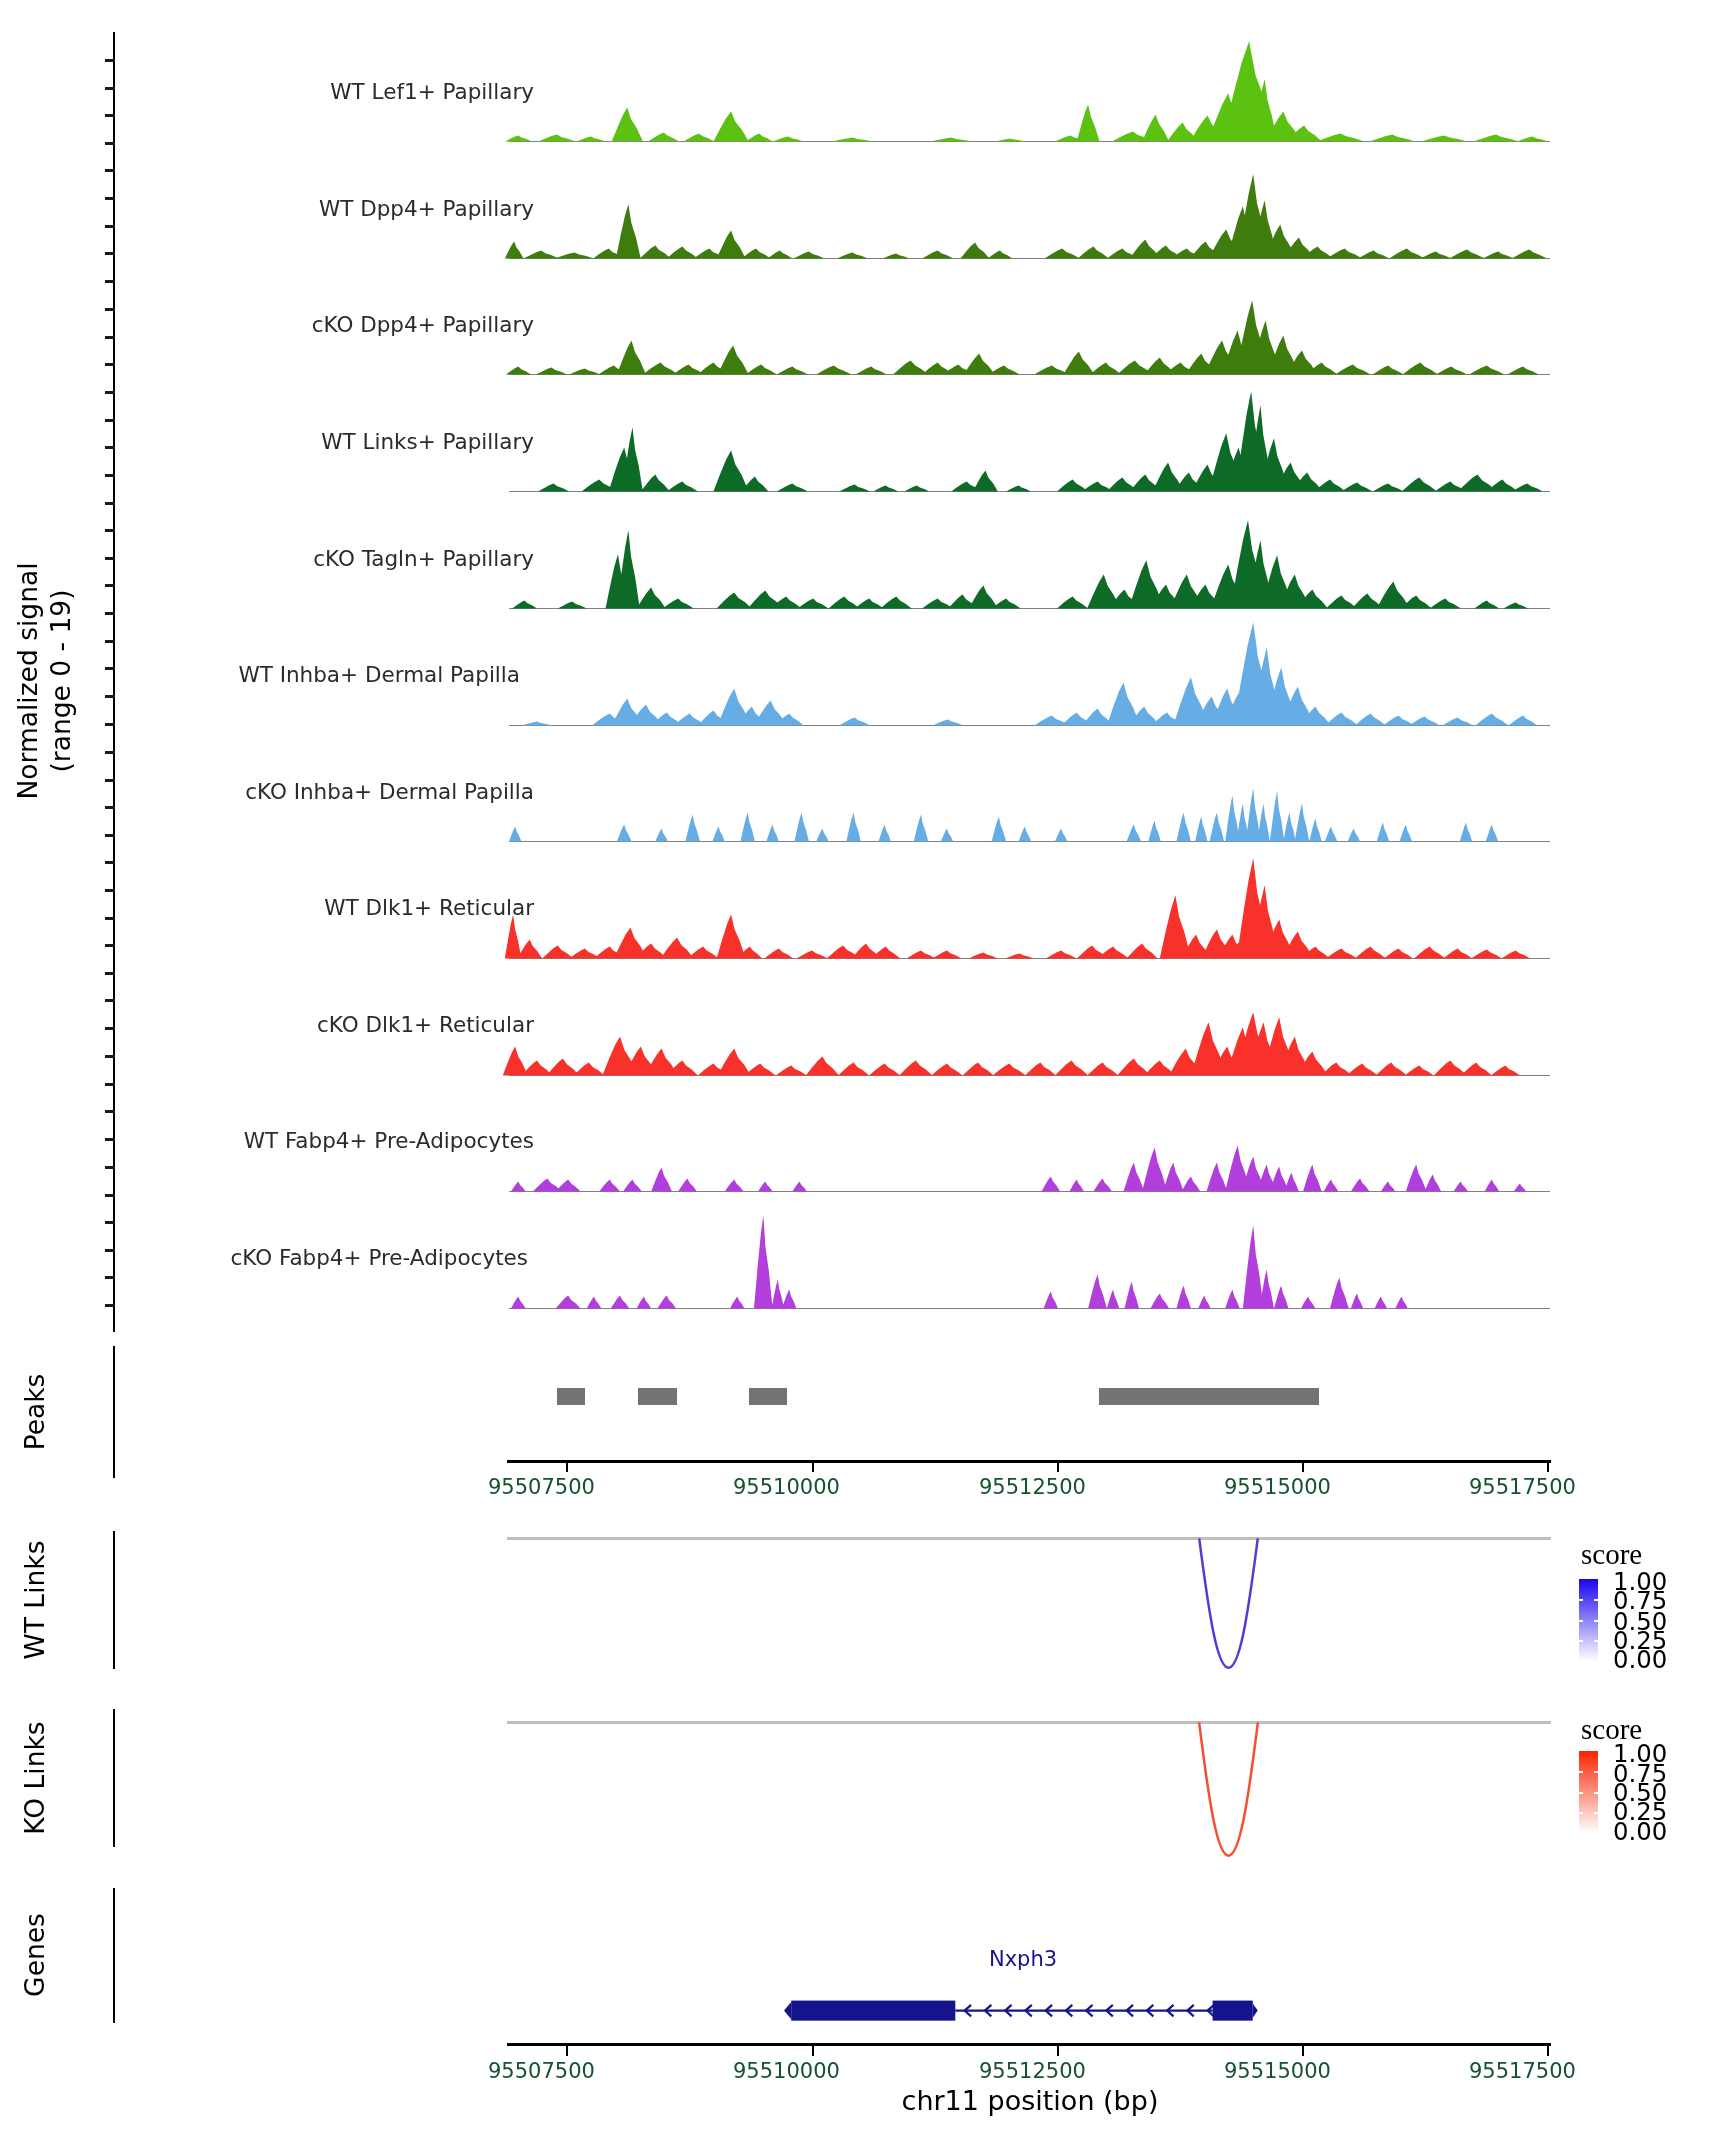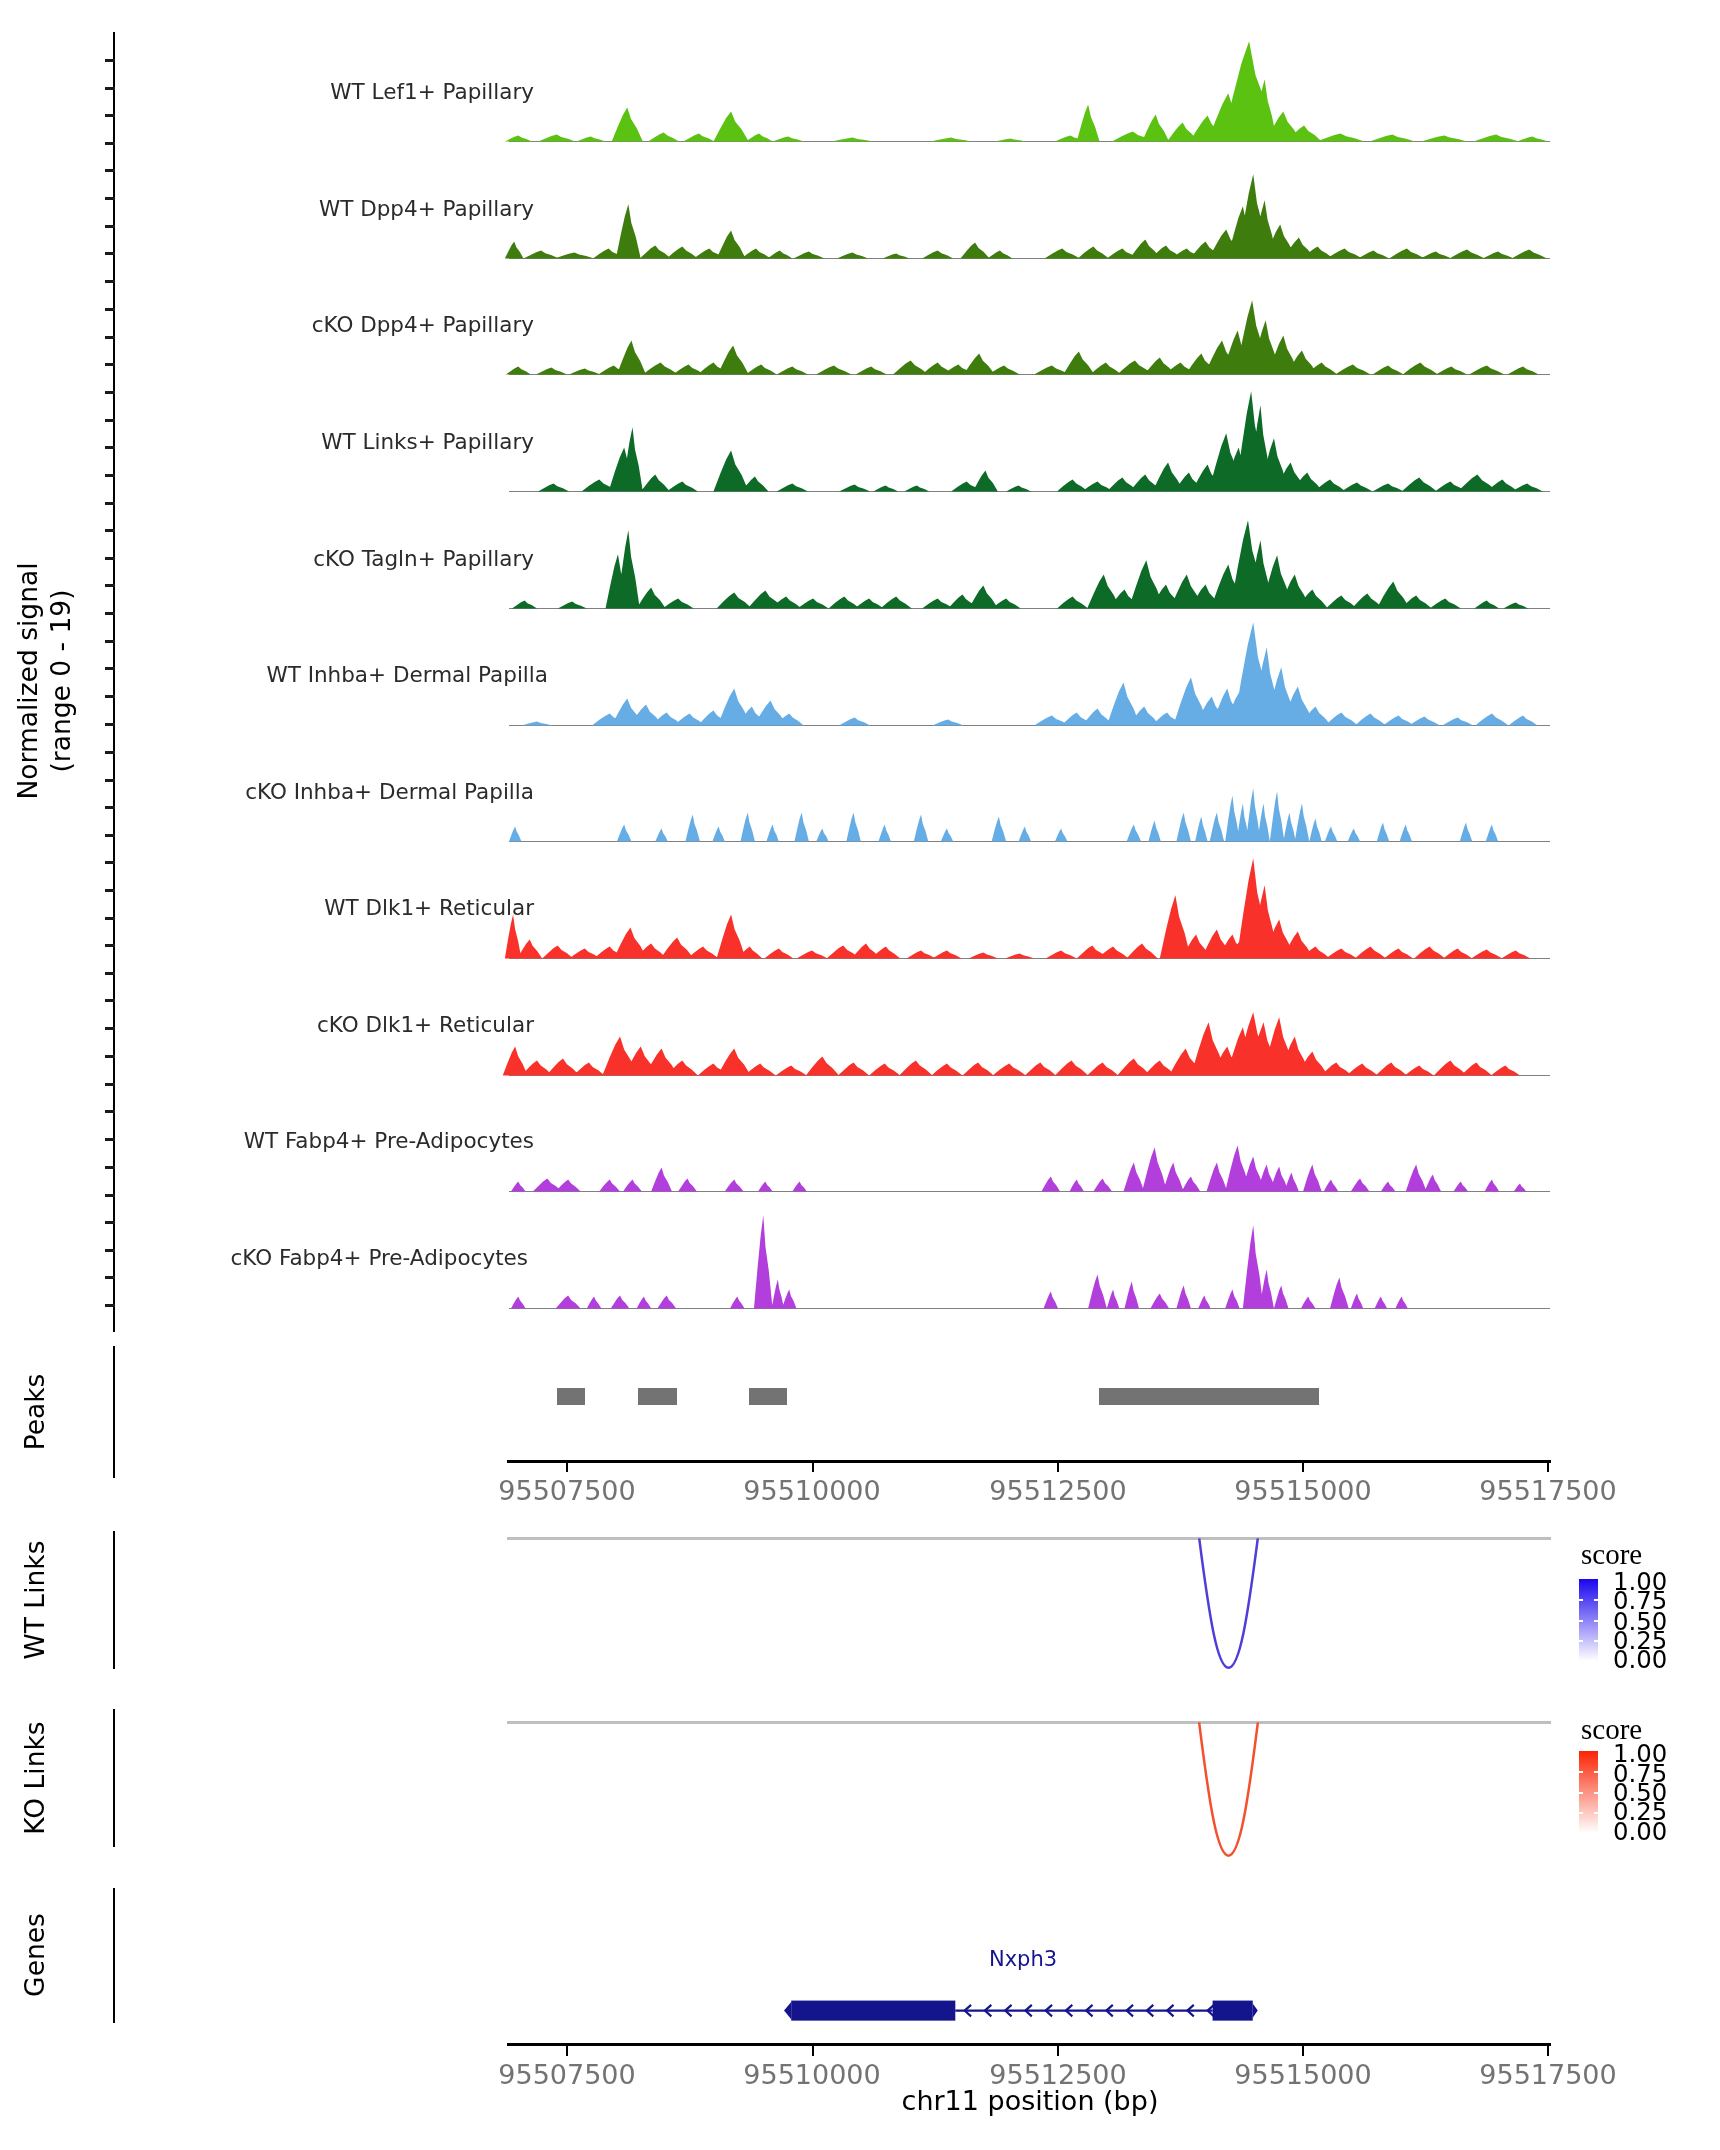--- a/index.html
+++ b/index.html
@@ -5,21 +5,21 @@
   html,body{margin:0;padding:0;background:#ffffff;}
   #fig{position:relative;width:1721px;height:2151px;background:#ffffff;overflow:hidden;
        font-family:"DejaVu Sans","Liberation Sans",sans-serif;}
   .track-label{position:absolute;width:444px;text-align:right;font-size:21.5px;color:#2b2b2b;white-space:nowrap;}
   .baseline{position:absolute;height:1.4px;background:#808080;}
   .rot-label{position:absolute;transform:translate(-50%,-50%) rotate(-90deg);transform-origin:center center;
              white-space:nowrap;font-size:26.5px;color:#000;text-align:center;}
   .vline{position:absolute;width:2.2px;background:#000;}
   .axis-line{position:absolute;height:2.9px;background:#000;}
   .axis-tick{position:absolute;width:2.2px;height:10px;background:#000;}
-  .axis-ticklabel{position:absolute;width:158px;text-align:center;font-size:27px;color:#737373;}
+  .axis-ticklabel{position:absolute;width:158px;font-size:21px;color:#14532d;}
   .yaxis-tick{position:absolute;width:10px;height:2.9px;background:#1a1a1a;}
   .peak-box{position:absolute;background:#737373;}
   .links-line{position:absolute;height:2.9px;background:#bfbfbf;}
   .score-title{position:absolute;font-size:29px;color:#000;font-family:Liberation Serif, serif;}
   .score-bar{position:absolute;width:18.6px;height:82px;}
   .score-label{position:absolute;font-size:24.4px;color:#000;}
   .score-sidetick{position:absolute;width:4.3px;height:2.2px;background:#ffffff;}
   .gene-name{position:absolute;font-size:21px;color:#14148c;transform:translateX(-50%);white-space:nowrap;}
   .xaxis-title{position:absolute;font-size:27px;color:#000;transform:translateX(-50%);white-space:nowrap;}
   svg{position:absolute;overflow:visible;}
@@ -115,21 +115,21 @@
       <div class="track-label" style="left: 90px; top: 429px;">WT Links+ Papillary</div>
       <div class="baseline" style="left: 509px; top: 491px; width: 1041px;"></div>
       <svg width="1038" height="109" style="left: 510px; top: 384px;" viewBox="0 0 1448 152">
         <path d="M39.1,150 L47.8,145.0 L54.7,141.3 L60.8,138.8 L66.0,142.6 L73.8,145.5 L82.5,150 Z M99.9,150 L109.8,142.4 L117.6,136.9 L124.5,133.2 L130.4,138.9 L139.3,143.3 L149.1,150 Z M137.6,150 L146.2,122.3 L153.2,102.0 L159.3,88.4 L164.5,109.3 L172.3,125.4 L181.0,150 Z M156.4,150 L162.2,109.7 L166.8,80.1 L170.9,60.4 L174.3,90.9 L179.6,114.2 L185.3,150 Z M182.4,150 L190.6,139.3 L197.0,131.4 L202.7,126.2 L207.6,134.3 L214.9,140.5 L223.0,150 Z M218.6,150 L227.3,143.7 L234.3,139.1 L240.4,136.0 L245.6,140.8 L253.4,144.4 L262.1,150 Z M283.8,150 L293.7,124.2 L301.5,105.2 L308.4,92.6 L314.3,112.1 L323.2,127.0 L333.0,150 Z M322.9,150 L330.4,140.6 L336.5,133.6 L341.7,129.0 L346.2,136.1 L353.0,141.6 L360.6,150 Z M372.1,150 L380.8,145.0 L387.8,141.3 L393.9,138.8 L399.1,142.6 L406.9,145.5 L415.6,150 Z M459.0,150 L467.7,145.6 L474.7,142.4 L480.7,140.2 L485.9,143.5 L493.8,146.1 L502.5,150 Z M506.8,150 L513.8,146.2 L519.3,143.4 L524.2,141.6 L528.3,144.5 L534.6,146.6 L541.6,150 Z M550.2,150 L557.2,146.2 L562.8,143.4 L567.6,141.6 L571.8,144.5 L578.0,146.6 L585.0,150 Z M615.4,150 L624.1,143.7 L631.0,139.1 L637.1,136.0 L642.3,140.8 L650.2,144.4 L658.8,150 Z M645.8,150 L652.8,136.8 L658.3,127.1 L663.2,120.6 L667.4,130.6 L673.6,138.2 L680.6,150 Z M692.1,150 L699.1,146.2 L704.7,143.4 L709.5,141.6 L713.7,144.5 L719.9,146.6 L726.9,150 Z M763.1,150 L771.8,142.4 L778.7,136.9 L784.8,133.2 L790.0,138.9 L797.8,143.3 L806.5,150 Z M797.8,150 L806.5,143.7 L813.5,139.1 L819.6,136.0 L824.8,140.8 L832.6,144.4 L841.3,150 Z M832.6,150 L841.3,141.2 L848.2,134.7 L854.3,130.4 L859.5,137.1 L867.4,142.2 L876.0,150 Z M864.5,150 L873.1,139.3 L880.1,131.4 L886.2,126.2 L891.4,134.3 L899.2,140.5 L907.9,150 Z M896.3,150 L905.0,131.7 L912.0,118.3 L918.0,109.4 L923.2,123.2 L931.1,133.8 L939.8,150 Z M926.7,150 L934.8,138.0 L941.3,129.3 L947.0,123.4 L951.9,132.4 L959.2,139.4 L967.3,150 Z M951.3,150 L960.0,133.0 L967.0,120.5 L973.1,112.2 L978.3,125.1 L986.1,134.9 L994.8,150 Z M974.5,150 L984.4,113.5 L992.2,86.7 L999.1,68.8 L1005.0,96.4 L1013.9,117.5 L1023.7,150 Z M996.2,150 L1004.3,122.3 L1010.8,102.0 L1016.5,88.4 L1021.4,109.3 L1028.7,125.4 L1036.8,150 Z M1012.2,150 L1020.8,87.0 L1027.8,40.8 L1033.9,10.0 L1039.1,57.6 L1046.9,94.0 L1055.6,150 Z M1031.0,150 L1037.3,95.8 L1042.4,56.1 L1046.9,29.6 L1050.7,70.5 L1056.5,101.8 L1062.8,150 Z M1045.5,150 L1053.6,116.6 L1060.1,92.1 L1065.7,75.8 L1070.6,101.0 L1077.9,120.3 L1086.0,150 Z M1067.2,150 L1075.9,131.7 L1082.8,118.3 L1088.9,109.4 L1094.1,123.2 L1101.9,133.8 L1110.6,150 Z M1090.3,150 L1099.0,138.0 L1106.0,129.3 L1112.1,123.4 L1117.3,132.4 L1125.1,139.4 L1133.8,150 Z M1122.2,150 L1130.9,142.4 L1137.8,136.9 L1143.9,133.2 L1149.1,138.9 L1157.0,143.3 L1165.6,150 Z M1159.8,150 L1168.5,144.3 L1175.5,140.2 L1181.6,137.4 L1186.8,141.7 L1194.6,145.0 L1203.3,150 Z M1203.3,150 L1212.0,145.0 L1218.9,141.3 L1225.0,138.8 L1230.2,142.6 L1238.0,145.5 L1246.7,150 Z M1243.8,150 L1253.7,141.2 L1261.6,134.7 L1268.4,130.4 L1274.4,137.1 L1283.2,142.2 L1293.1,150 Z M1290.2,150 L1298.9,143.7 L1305.8,139.1 L1311.9,136.0 L1317.1,140.8 L1324.9,144.4 L1333.6,150 Z M1322.0,150 L1333.0,139.3 L1341.8,131.4 L1349.5,126.2 L1356.1,134.3 L1366.0,140.5 L1377.0,150 Z M1362.6,150 L1371.3,142.4 L1378.2,136.9 L1384.3,133.2 L1389.5,138.9 L1397.3,143.3 L1406.0,150 Z M1397.3,150 L1406.0,145.0 L1413.0,141.3 L1419.0,138.8 L1424.3,142.6 L1432.1,145.5 L1440.8,150 Z " fill="#0d6a27"></path>
       </svg>
       <div class="track-label" style="left: 90px; top: 546px;">cKO Tagln+ Papillary</div>
       <div class="baseline" style="left: 509px; top: 608px; width: 1041px;"></div>
       <svg width="1038" height="109" style="left: 510px; top: 501px;" viewBox="0 0 1448 152">
         <path d="M2.9,150 L9.8,145.0 L15.4,141.3 L20.3,138.8 L24.4,142.6 L30.7,145.5 L37.6,150 Z M66.6,150 L74.7,145.6 L81.2,142.4 L86.9,140.2 L91.7,143.5 L99.0,146.1 L107.2,150 Z M133.2,150 L140.2,116.0 L145.7,91.0 L150.6,74.4 L154.8,100.1 L161.0,119.8 L168.0,150 Z M149.1,150 L155.5,100.9 L160.6,64.8 L165.1,40.8 L168.9,77.9 L174.6,106.3 L181.0,150 Z M176.7,150 L184.8,136.8 L191.3,127.1 L196.9,120.6 L201.8,130.6 L209.1,138.2 L217.2,150 Z M212.9,150 L221.5,143.7 L228.5,139.1 L234.6,136.0 L239.8,140.8 L247.6,144.4 L256.3,150 Z M288.2,150 L298.0,139.9 L305.9,132.5 L312.8,127.6 L318.7,135.2 L327.5,141.0 L337.4,150 Z M331.6,150 L341.4,138.7 L349.3,130.3 L356.2,124.8 L362.1,133.4 L371.0,139.9 L380.8,150 Z M363.4,150 L372.1,142.4 L379.1,136.9 L385.2,133.2 L390.4,138.9 L398.2,143.3 L406.9,150 Z M401.1,150 L409.8,143.7 L416.7,139.1 L422.8,136.0 L428.0,140.8 L435.8,144.4 L444.5,150 Z M444.5,150 L453.2,142.4 L460.2,136.9 L466.3,133.2 L471.5,138.9 L479.3,143.3 L488.0,150 Z M480.7,150 L488.8,143.7 L495.3,139.1 L501.0,136.0 L505.9,140.8 L513.2,144.4 L521.3,150 Z M516.9,150 L525.6,142.4 L532.6,136.9 L538.7,133.2 L543.9,138.9 L551.7,143.3 L560.4,150 Z M574.9,150 L583.5,143.7 L590.5,139.1 L596.6,136.0 L601.8,140.8 L609.6,144.4 L618.3,150 Z M611.1,150 L619.2,141.2 L625.7,134.7 L631.3,130.4 L636.2,137.1 L643.5,142.2 L651.6,150 Z M640.0,150 L648.1,135.5 L654.6,124.9 L660.3,117.8 L665.2,128.7 L672.5,137.1 L680.6,150 Z M671.9,150 L680.0,143.7 L686.5,139.1 L692.1,136.0 L697.0,140.8 L704.3,144.4 L712.4,150 Z M763.1,150 L771.8,142.4 L778.7,136.9 L784.8,133.2 L790.0,138.9 L797.8,143.3 L806.5,150 Z M805.1,150 L814.4,128.6 L821.8,112.9 L828.3,102.4 L833.8,118.6 L842.2,131.0 L851.4,150 Z M835.5,150 L844.2,138.0 L851.1,129.3 L857.2,123.4 L862.4,132.4 L870.2,139.4 L878.9,150 Z M863.0,150 L872.9,119.8 L880.7,97.6 L887.6,82.8 L893.5,105.6 L902.4,123.1 L912.2,150 Z M893.4,150 L902.1,134.9 L909.1,123.8 L915.1,116.4 L920.3,127.8 L928.2,136.6 L936.9,150 Z M920.9,150 L930.2,128.6 L937.6,112.9 L944.1,102.4 L949.7,118.6 L958.0,131.0 L967.3,150 Z M948.4,150 L957.1,134.9 L964.1,123.8 L970.2,116.4 L975.4,127.8 L983.2,136.6 L991.9,150 Z M977.4,150 L987.2,122.3 L995.1,102.0 L1002.0,88.4 L1007.9,109.3 L1016.8,125.4 L1026.6,150 Z M1004.9,150 L1014.8,94.6 L1022.6,53.9 L1029.5,26.8 L1035.4,68.7 L1044.3,100.7 L1054.1,150 Z M1029.5,150 L1036.5,107.2 L1042.0,75.7 L1046.9,54.8 L1051.1,87.2 L1057.3,111.9 L1064.3,150 Z M1048.4,150 L1057.0,116.6 L1064.0,92.1 L1070.1,75.8 L1075.3,101.0 L1083.1,120.3 L1091.8,150 Z M1073.0,150 L1081.7,128.6 L1088.6,112.9 L1094.7,102.4 L1099.9,118.6 L1107.7,131.0 L1116.4,150 Z M1097.6,150 L1106.3,138.0 L1113.2,129.3 L1119.3,123.4 L1124.5,132.4 L1132.3,139.4 L1141.0,150 Z M1138.1,150 L1146.8,141.8 L1153.8,135.8 L1159.8,131.8 L1165.1,138.0 L1172.9,142.7 L1181.6,150 Z M1174.3,150 L1183.0,140.6 L1190.0,133.6 L1196.0,129.0 L1201.3,136.1 L1209.1,141.6 L1217.8,150 Z M1209.1,150 L1218.3,133.0 L1225.8,120.5 L1232.2,112.2 L1237.8,125.1 L1246.1,134.9 L1255.4,150 Z M1242.4,150 L1251.1,141.8 L1258.0,135.8 L1264.1,131.8 L1269.3,138.0 L1277.1,142.7 L1285.8,150 Z M1282.9,150 L1291.6,143.7 L1298.6,139.1 L1304.6,136.0 L1309.9,140.8 L1317.7,144.4 L1326.4,150 Z M1345.2,150 L1352.1,145.0 L1357.7,141.3 L1362.6,138.8 L1366.7,142.6 L1373.0,145.5 L1379.9,150 Z M1385.7,150 L1392.7,146.2 L1398.2,143.4 L1403.1,141.6 L1407.3,144.5 L1413.5,146.6 L1420.5,150 Z " fill="#0d6a27"></path>
       </svg>
-      <div class="track-label" style="left: 104px; top: 662px;">WT Inhba+ Dermal Papilla</div>
+      <div class="track-label" style="left: 76px; top: 662px;">WT Inhba+ Dermal Papilla</div>
       <div class="baseline" style="left: 509px; top: 725px; width: 1041px;"></div>
       <svg width="1038" height="109" style="left: 510px; top: 618px;" viewBox="0 0 1448 152">
         <path d="M15.9,150 L24.6,147.5 L31.6,145.6 L37.6,144.4 L42.9,146.3 L50.7,147.8 L59.4,150 Z M114.4,150 L124.2,142.4 L132.1,136.9 L139.0,133.2 L144.9,138.9 L153.8,143.3 L163.6,150 Z M141.9,150 L150.6,133.0 L157.5,120.5 L163.6,112.2 L168.8,125.1 L176.7,134.9 L185.3,150 Z M166.5,150 L175.8,136.8 L183.2,127.1 L189.7,120.6 L195.2,130.6 L203.6,138.2 L212.9,150 Z M196.9,150 L205.6,141.8 L212.6,135.8 L218.6,131.8 L223.9,138.0 L231.7,142.7 L240.4,150 Z M228.8,150 L237.5,142.4 L244.4,136.9 L250.5,133.2 L255.7,138.9 L263.5,143.3 L272.2,150 Z M262.1,150 L270.8,140.6 L277.7,133.6 L283.8,129.0 L289.0,136.1 L296.8,141.6 L305.5,150 Z M289.6,150 L298.9,126.7 L306.3,109.6 L312.8,98.2 L318.3,115.8 L326.7,129.3 L335.9,150 Z M317.1,150 L325.2,138.0 L331.7,129.3 L337.4,123.4 L342.2,132.4 L349.5,139.4 L357.7,150 Z M340.3,150 L349.5,134.3 L357.0,122.7 L363.4,115.0 L369.0,126.9 L377.3,136.0 L386.6,150 Z M369.2,150 L377.3,142.4 L383.8,136.9 L389.5,133.2 L394.4,138.9 L401.7,143.3 L409.8,150 Z M459.0,150 L467.7,145.0 L474.7,141.3 L480.7,138.8 L485.9,142.6 L493.8,145.5 L502.5,150 Z M589.3,150 L598.0,146.2 L605.0,143.4 L611.1,141.6 L616.3,144.5 L624.1,146.6 L632.8,150 Z M731.2,150 L741.1,143.7 L749.0,139.1 L755.9,136.0 L761.8,140.8 L770.6,144.4 L780.5,150 Z M768.9,150 L777.6,141.8 L784.5,135.8 L790.6,131.8 L795.8,138.0 L803.6,142.7 L812.3,150 Z M797.8,150 L806.5,139.3 L813.5,131.4 L819.6,126.2 L824.8,134.3 L832.6,140.5 L841.3,150 Z M832.6,150 L841.9,122.9 L849.3,103.0 L855.8,89.8 L861.3,110.3 L869.7,125.9 L878.9,150 Z M863.0,150 L871.7,138.0 L878.6,129.3 L884.7,123.4 L889.9,132.4 L897.8,139.4 L906.4,150 Z M894.9,150 L903.6,141.8 L910.5,135.8 L916.6,131.8 L921.8,138.0 L929.6,142.7 L938.3,150 Z M925.3,150 L935.1,119.8 L943.0,97.6 L949.9,82.8 L955.8,105.6 L964.7,123.1 L974.5,150 Z M955.7,150 L964.9,131.7 L972.4,118.3 L978.8,109.4 L984.4,123.2 L992.7,133.8 L1002.0,150 Z M978.8,150 L987.5,126.7 L994.5,109.6 L1000.6,98.2 L1005.8,115.8 L1013.6,129.3 L1022.3,150 Z M996.2,150 L1004.9,128.6 L1011.9,112.9 L1017.9,102.4 L1023.2,118.6 L1031.0,131.0 L1039.7,150 Z M1009.3,150 L1020.3,85.1 L1029.1,37.5 L1036.8,5.8 L1043.4,54.8 L1053.3,92.3 L1064.3,150 Z M1035.3,150 L1043.4,100.9 L1049.9,64.8 L1055.6,40.8 L1060.5,77.9 L1067.8,106.3 L1075.9,150 Z M1054.1,150 L1062.8,113.5 L1069.8,86.7 L1075.9,68.8 L1081.1,96.4 L1088.9,117.5 L1097.6,150 Z M1075.9,150 L1085.1,125.4 L1092.5,107.4 L1099.0,95.4 L1104.6,114.0 L1112.9,128.2 L1122.2,150 Z M1101.9,150 L1110.6,138.0 L1117.6,129.3 L1123.6,123.4 L1128.9,132.4 L1136.7,139.4 L1145.4,150 Z M1136.7,150 L1145.9,141.8 L1153.4,135.8 L1159.8,131.8 L1165.4,138.0 L1173.7,142.7 L1183.0,150 Z M1178.7,150 L1187.4,142.4 L1194.3,136.9 L1200.4,133.2 L1205.6,138.9 L1213.4,143.3 L1222.1,150 Z M1217.8,150 L1226.5,143.7 L1233.4,139.1 L1239.5,136.0 L1244.7,140.8 L1252.5,144.4 L1261.2,150 Z M1254.0,150 L1262.7,144.3 L1269.6,140.2 L1275.7,137.4 L1280.9,141.7 L1288.7,145.0 L1297.4,150 Z M1300.3,150 L1309.0,145.0 L1315.9,141.3 L1322.0,138.8 L1327.2,142.6 L1335.1,145.5 L1343.7,150 Z M1346.6,150 L1355.9,142.4 L1363.3,136.9 L1369.8,133.2 L1375.4,138.9 L1383.7,143.3 L1393.0,150 Z M1393.0,150 L1401.1,143.7 L1407.6,139.1 L1413.2,136.0 L1418.1,140.8 L1425.4,144.4 L1433.5,150 Z " fill="#66ade6"></path>
       </svg>
       <div class="track-label" style="left: 90px; top: 779px;">cKO Inhba+ Dermal Papilla</div>
       <div class="baseline" style="left: 509px; top: 841px; width: 1041px;"></div>
       <svg width="1038" height="109" style="left: 510px; top: 734px;" viewBox="0 0 1448 152">
         <path d="M-1.4,150 L2.0,140.6 L4.8,133.6 L7.2,129.0 L9.3,136.1 L12.5,141.6 L15.9,150 Z M149.1,150 L153.2,139.3 L156.4,131.4 L159.3,126.2 L161.7,134.3 L165.4,140.5 L169.4,150 Z M202.7,150 L206.2,141.8 L209.0,135.8 L211.4,131.8 L213.5,138.0 L216.6,142.7 L220.1,150 Z M244.7,150 L248.8,133.0 L252.0,120.5 L254.8,112.2 L257.3,125.1 L260.9,134.9 L265.0,150 Z M282.4,150 L285.8,140.6 L288.6,133.6 L291.0,129.0 L293.1,136.1 L296.3,141.6 L299.7,150 Z M321.5,150 L325.5,131.7 L328.8,118.3 L331.6,109.4 L334.0,123.2 L337.7,133.8 L341.7,150 Z M357.7,150 L361.1,139.3 L363.9,131.4 L366.3,126.2 L368.4,134.3 L371.6,140.5 L375.0,150 Z M396.8,150 L400.8,131.7 L404.0,118.3 L406.9,109.4 L409.3,123.2 L413.0,133.8 L417.0,150 Z M427.2,150 L430.6,141.8 L433.4,135.8 L435.8,131.8 L437.9,138.0 L441.1,142.7 L444.5,150 Z M469.2,150 L473.2,131.7 L476.4,118.3 L479.3,109.4 L481.7,123.2 L485.4,133.8 L489.4,150 Z M514.0,150 L517.5,139.3 L520.3,131.4 L522.7,126.2 L524.8,134.3 L527.9,140.5 L531.4,150 Z M563.3,150 L567.3,133.0 L570.6,120.5 L573.4,112.2 L575.8,125.1 L579.5,134.9 L583.5,150 Z M600.9,150 L604.4,141.8 L607.2,135.8 L609.6,131.8 L611.7,138.0 L614.8,142.7 L618.3,150 Z M671.9,150 L675.9,134.3 L679.2,122.7 L682.0,115.0 L684.4,126.9 L688.1,136.0 L692.1,150 Z M709.5,150 L713.0,140.6 L715.8,133.6 L718.2,129.0 L720.3,136.1 L723.4,141.6 L726.9,150 Z M760.2,150 L763.7,141.8 L766.5,135.8 L768.9,131.8 L771.0,138.0 L774.1,142.7 L777.6,150 Z M860.1,150 L864.2,139.3 L867.4,131.4 L870.2,126.2 L872.7,134.3 L876.3,140.5 L880.4,150 Z M890.5,150 L894.0,136.8 L896.8,127.1 L899.2,120.6 L901.3,130.6 L904.4,138.2 L907.9,150 Z M929.6,150 L933.7,131.7 L936.9,118.3 L939.8,109.4 L942.2,123.2 L945.8,133.8 L949.9,150 Z M955.7,150 L959.2,134.3 L961.9,122.7 L964.4,115.0 L966.5,126.9 L969.6,136.0 L973.1,150 Z M976.0,150 L980.0,131.7 L983.2,118.3 L986.1,109.4 L988.5,123.2 L992.2,133.8 L996.2,150 Z M997.7,150 L1001.7,121.0 L1005.0,99.8 L1007.8,85.6 L1010.2,107.5 L1013.9,124.2 L1017.9,150 Z M1013.6,150 L1017.1,126.1 L1019.9,108.5 L1022.3,96.8 L1024.4,114.9 L1027.5,128.7 L1031.0,150 Z M1026.6,150 L1030.7,116.6 L1033.9,92.1 L1036.8,75.8 L1039.2,101.0 L1042.8,120.3 L1046.9,150 Z M1042.6,150 L1046.0,126.1 L1048.8,108.5 L1051.2,96.8 L1053.3,114.9 L1056.5,128.7 L1059.9,150 Z M1059.9,150 L1064.0,118.5 L1067.2,95.4 L1070.1,80.0 L1072.5,103.8 L1076.2,122.0 L1080.2,150 Z M1078.8,150 L1082.2,131.7 L1085.0,118.3 L1087.4,109.4 L1089.5,123.2 L1092.7,133.8 L1096.1,150 Z M1094.7,150 L1098.7,126.1 L1102.0,108.5 L1104.8,96.8 L1107.3,114.9 L1110.9,128.7 L1115.0,150 Z M1115.0,150 L1118.4,135.5 L1121.2,124.9 L1123.6,117.8 L1125.7,128.7 L1128.9,137.1 L1132.3,150 Z M1136.7,150 L1140.2,140.6 L1142.9,133.6 L1145.4,129.0 L1147.5,136.1 L1150.6,141.6 L1154.1,150 Z M1168.5,150 L1172.0,141.8 L1174.8,135.8 L1177.2,131.8 L1179.3,138.0 L1182.4,142.7 L1185.9,150 Z M1209.1,150 L1212.6,138.0 L1215.3,129.3 L1217.8,123.4 L1219.9,132.4 L1223.0,139.4 L1226.5,150 Z M1240.9,150 L1244.4,139.3 L1247.2,131.4 L1249.6,126.2 L1251.7,134.3 L1254.8,140.5 L1258.3,150 Z M1324.9,150 L1328.4,138.0 L1331.2,129.3 L1333.6,123.4 L1335.7,132.4 L1338.8,139.4 L1342.3,150 Z M1361.1,150 L1364.6,139.3 L1367.4,131.4 L1369.8,126.2 L1371.9,134.3 L1375.0,140.5 L1378.5,150 Z " fill="#66ade6"></path>
       </svg>
       <div class="track-label" style="left: 90px; top: 895px;">WT Dlk1+ Reticular</div>

